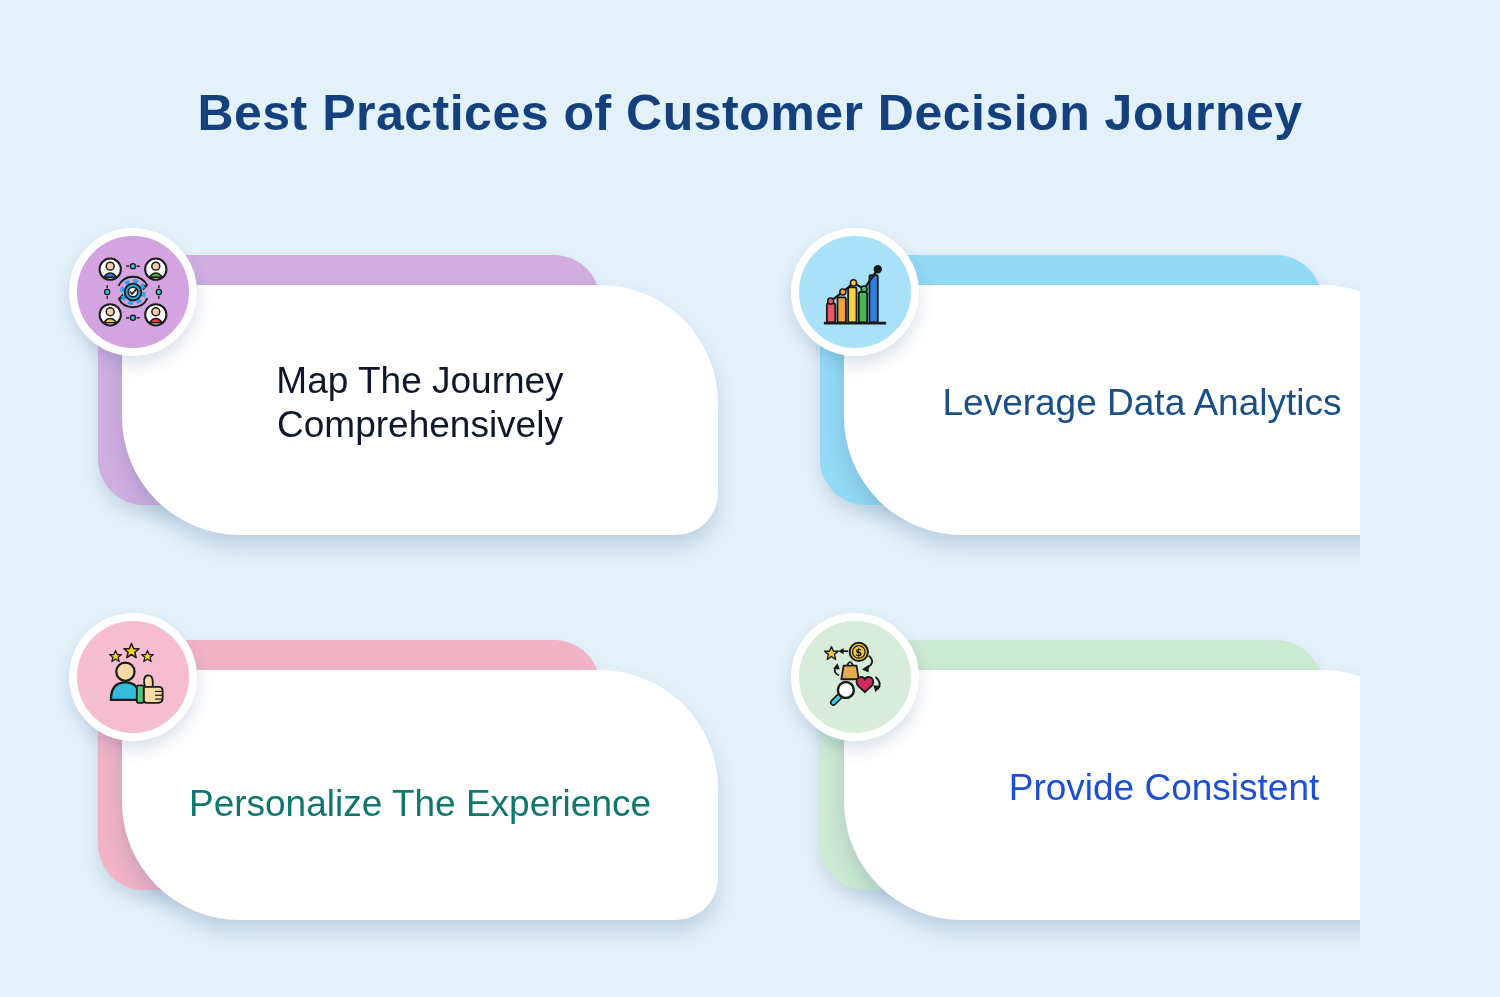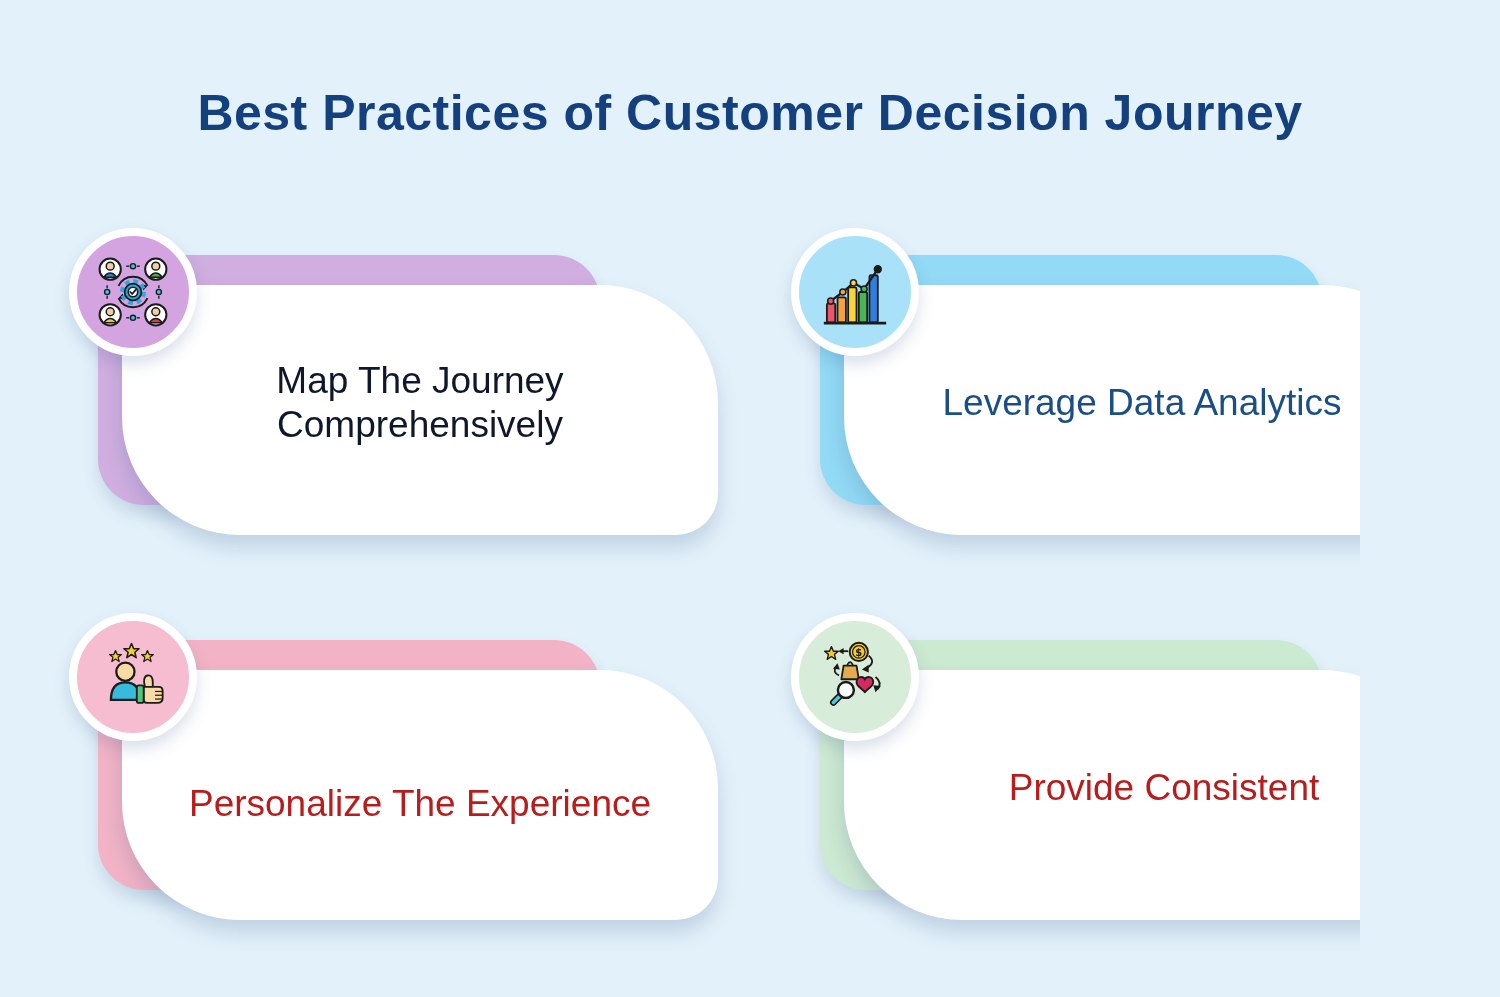--- a/index.html
+++ b/index.html
@@ -133,21 +133,21 @@
           <circle cx="62" cy="46" r="4" fill="#46B752"></circle>
           <circle cx="80" cy="20" r="4.5" fill="#1b1b1b"></circle>
         </g>
       </svg>
     </div>
   </div>
 
   <div class="card card-pos-3">
     <div class="card-back" style="background: rgb(242, 179, 198);"></div>
     <div class="card-front">
-      <div class="card-label" style="color: #b91c1c; margin-top: 32px;">
+      <div class="card-label" style="color: #0f766e; margin-top: 32px;">
         <div>Personalize The Experience</div>
         <div></div>
       </div>
     </div>
     <div class="badge" style="background: rgb(246, 188, 207);">
       <svg viewBox="0 0 100 100" width="76" height="76">
         <g fill="#F7D21E" stroke="#1b1b1b" stroke-width="2" stroke-linejoin="round">
           <path transform="translate(27,23) scale(0.78)" d="M0,-10 2.9,-3.2 10,-3.2 4.4,1.4 6.2,8.6 0,4.4 -6.2,8.6 -4.4,1.4 -10,-3.2 -2.9,-3.2 Z"></path>
           <path transform="translate(48,16)" d="M0,-10 2.9,-3.2 10,-3.2 4.4,1.4 6.2,8.6 0,4.4 -6.2,8.6 -4.4,1.4 -10,-3.2 -2.9,-3.2 Z"></path>
           <path transform="translate(69,23) scale(0.78)" d="M0,-10 2.9,-3.2 10,-3.2 4.4,1.4 6.2,8.6 0,4.4 -6.2,8.6 -4.4,1.4 -10,-3.2 -2.9,-3.2 Z"></path>
@@ -162,21 +162,21 @@
           <line x1="88" y1="79" x2="79" y2="79"></line>
         </g>
         <rect x="55" y="61" width="9" height="23" rx="2.5" fill="#4DC97E" stroke="#1b1b1b" stroke-width="2.4"></rect>
       </svg>
     </div>
   </div>
 
   <div class="card card-pos-4">
     <div class="card-back" style="background: rgb(204, 233, 209);"></div>
     <div class="card-front">
-      <div class="card-label" style="color: #b91c1c; margin-left: 44px;">
+      <div class="card-label" style="color: #1d4ed8; margin-left: 44px;">
         <div>Provide Consistent</div>
       </div>
     </div>
     <div class="badge" style="background: rgb(216, 236, 218);">
       <svg viewBox="0 0 100 100" width="76" height="76">
         <path d="M41 16 L32 16" stroke="#1b1b1b" stroke-width="2.4" fill="none"></path>
         <path d="M35 12 L28 16 L35 20 Z" fill="#1b1b1b"></path>
         <path d="M68 22 Q78 30 66 38" stroke="#1b1b1b" stroke-width="2.4" fill="none"></path>
         <path d="M68 34 L59 40 L68 44 Z" fill="#1b1b1b"></path>
         <path d="M29 48 Q20 44 25 36" stroke="#1b1b1b" stroke-width="2.4" fill="none"></path>

